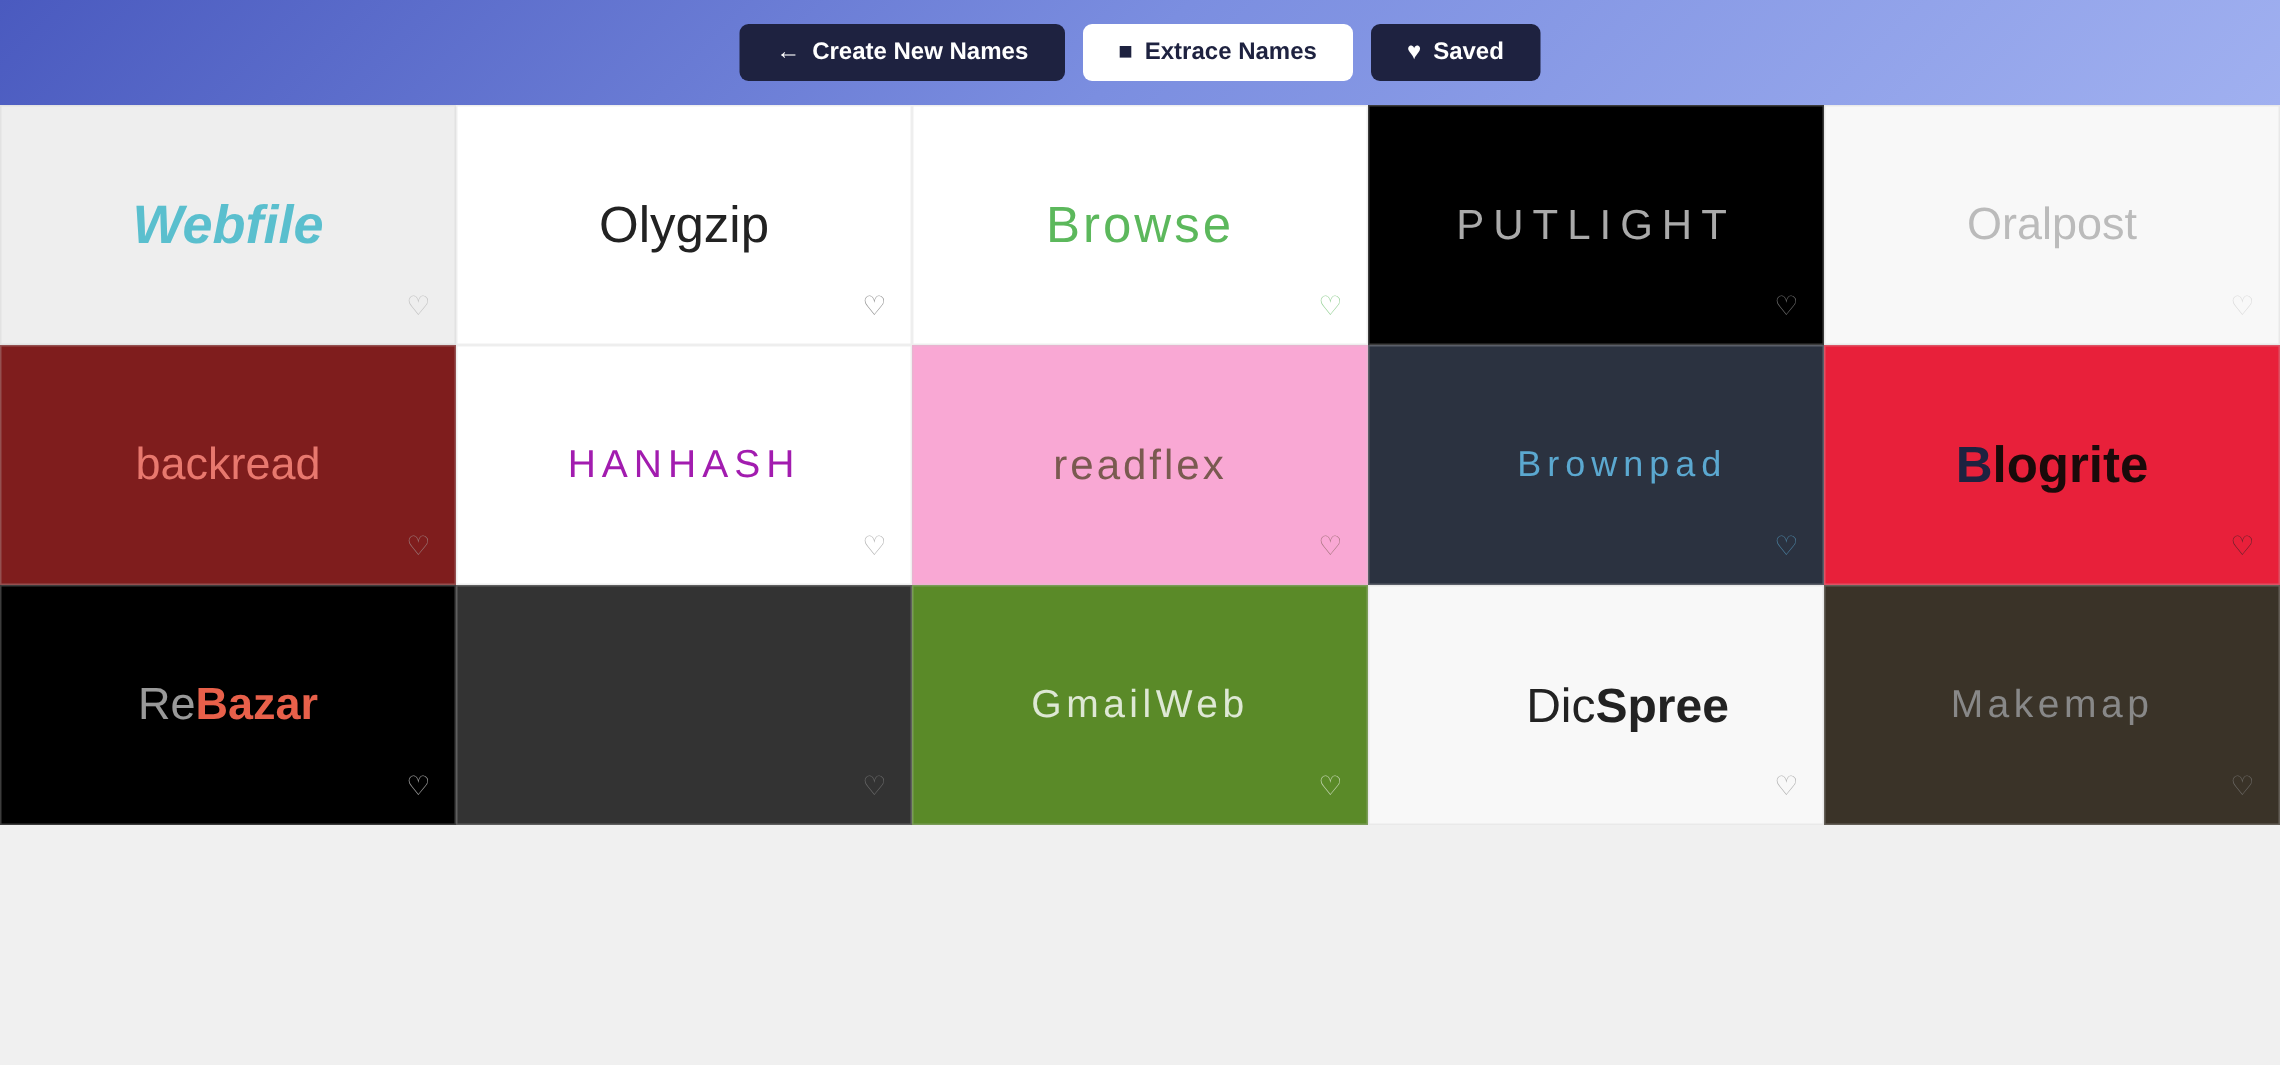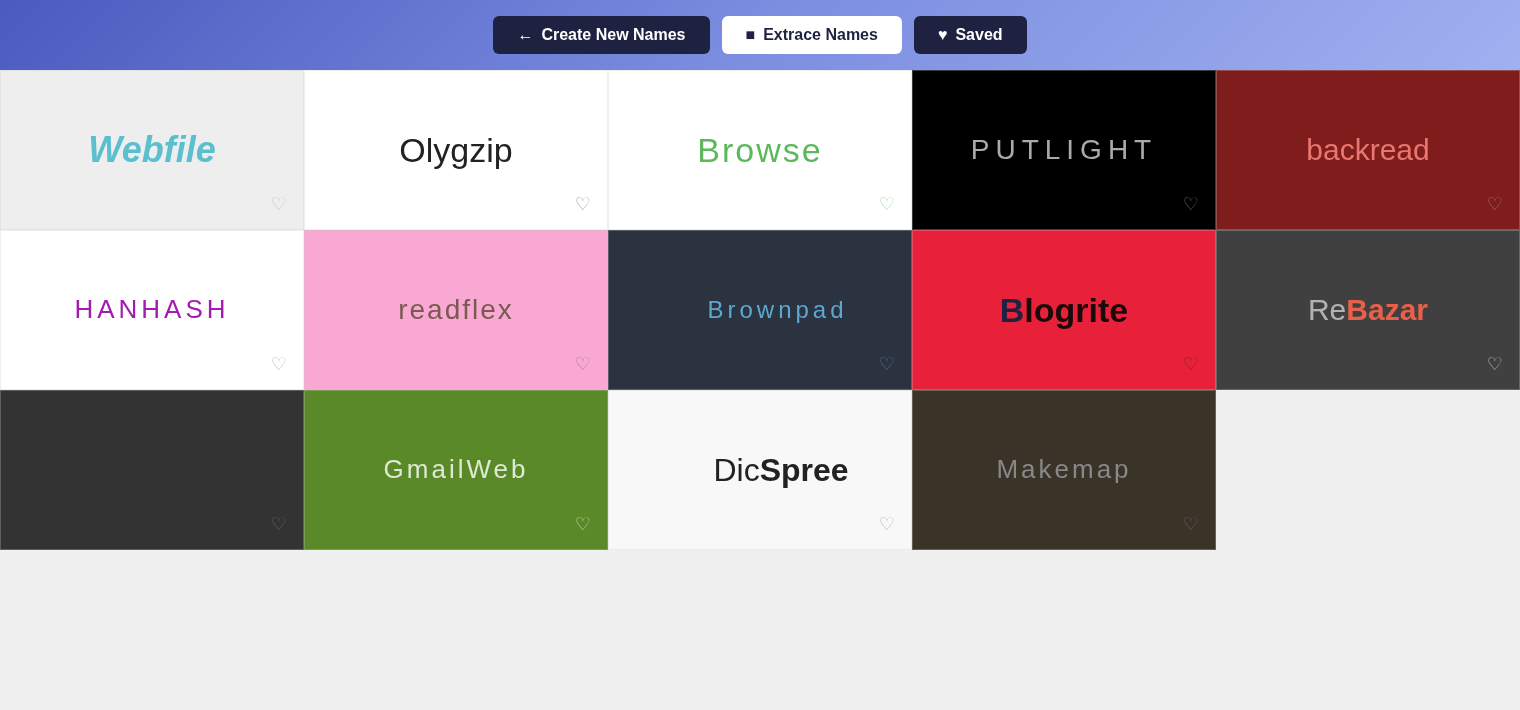--- a/index.html
+++ b/index.html
@@ -116,21 +116,21 @@
     .card-brownpad { background: #2b3240; padding-left: 35px; }
     .card-brownpad .card-name { color: #5ba8d0; font-size: 24px; font-weight: 300; letter-spacing: 4px; }
     .card-brownpad .heart { color: #5ba8d0; }
 
     .card-blogrite { background: #e8203a; }
     .card-blogrite .card-name { color: #1a0a0a; font-size: 34px; font-weight: 900; }
     .card-blogrite .card-name .b { color: #1e2240; }
     .card-blogrite .heart { color: #222; }
 
     
-    .card-rebazar { background: #404040; }
+    .card-rebazar { background: #000000; }
     .card-rebazar .card-name { color: #ffffffcc; font-size: 30px; }
     .card-rebazar .card-name .re { color: #ffffff99; font-weight: 300; }
     .card-rebazar .card-name .bazar { color: #e8604a; font-weight: 700; }
     .card-rebazar .heart { color: #fff; }
 
     .card-extrace { background: #333333; }
     .card-extrace .card-name { color: #888; font-size: 34px; font-weight: 700; font-style: italic; }
     .card-extrace .heart { color: #888; }
 
     .card-gmailweb { background: #5a8a28; }
@@ -176,20 +176,24 @@
     <span class="heart">♡</span>
   </div>
   <div class="card card-tabweb">
     <div class="card-name">Browse</div>
     <span class="heart">♡</span>
   </div>
   <div class="card card-putlight">
     <div class="card-name">PUTLIGHT</div>
     <span class="heart">♡</span>
   </div>
+  <div class="card card-oralpost">
+    <div class="card-name">Oralpost</div>
+    <span class="heart">♡</span>
+  </div>
 
   <div class="card card-backread">
     <div class="card-name">backread</div>
     <span class="heart">♡</span>
   </div>
   <div class="card card-hanhash">
     <div class="card-name">HANHASH</div>
     <span class="heart">♡</span>
   </div>
   <div class="card card-readflex">

